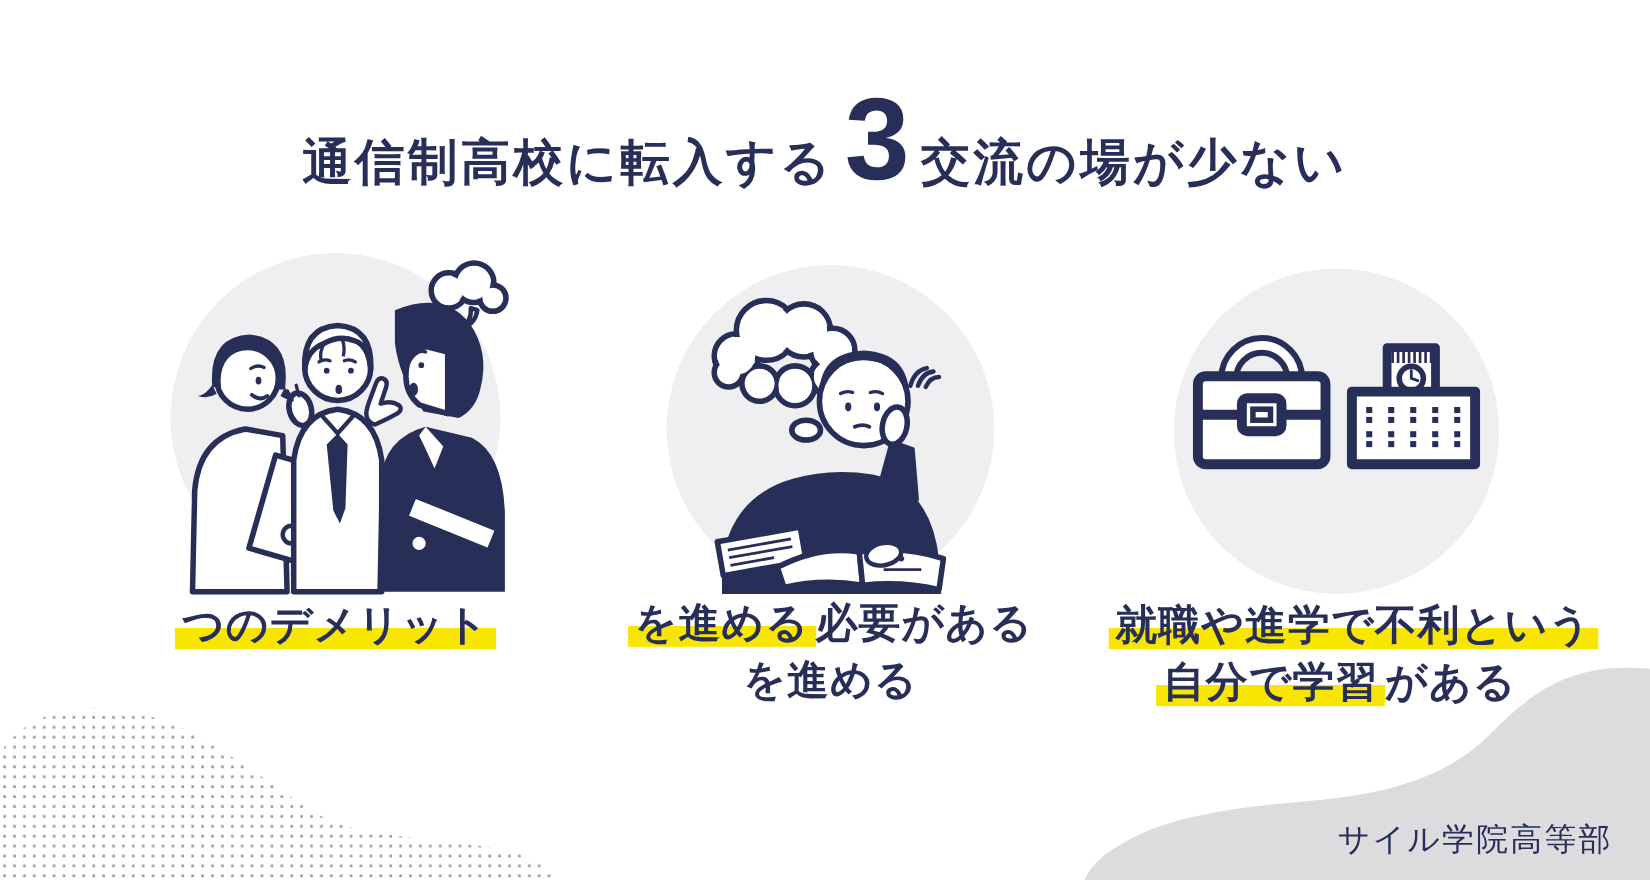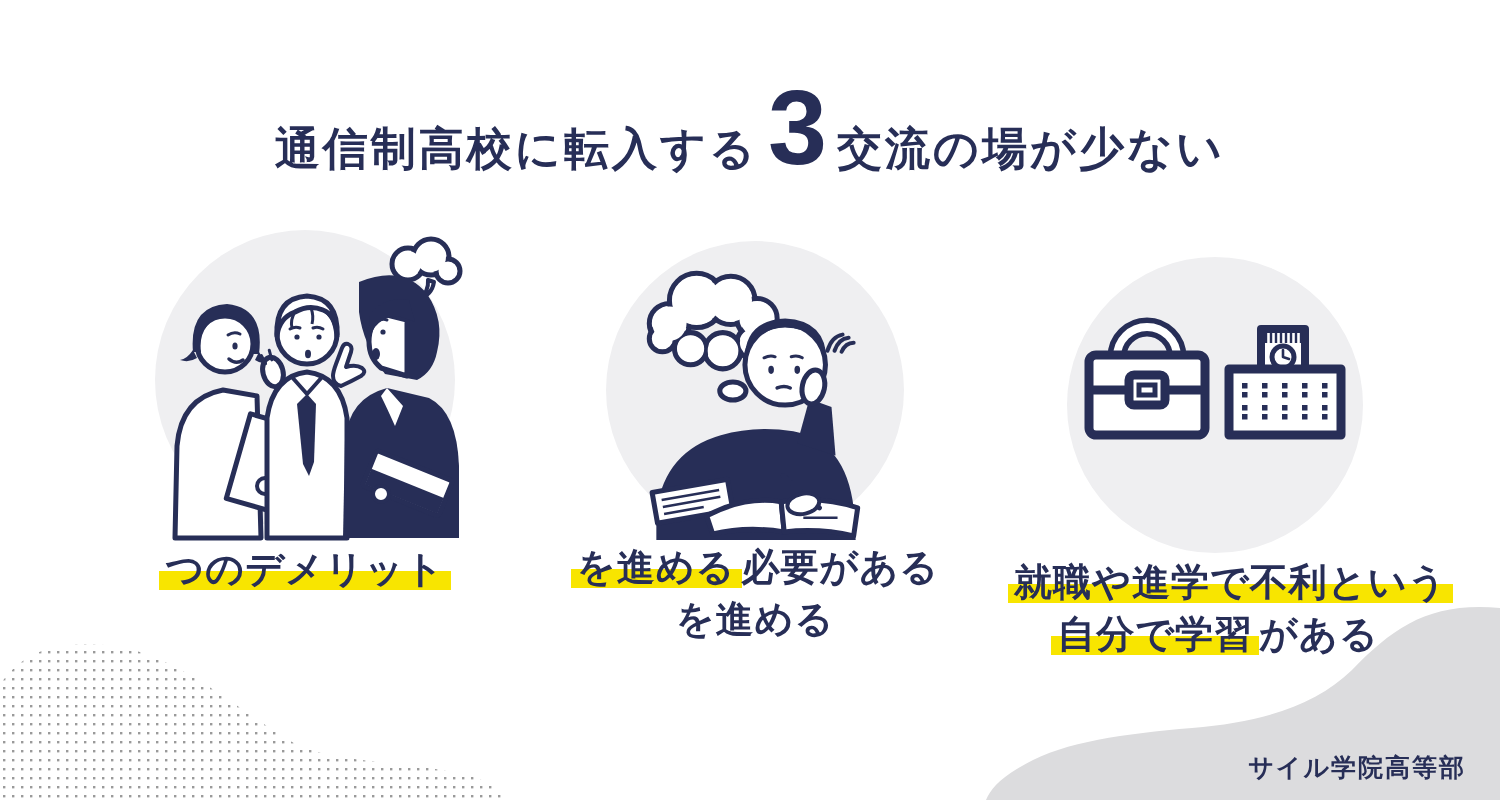--- a/index.html
+++ b/index.html
@@ -20,21 +20,21 @@
     display:flex;align-items:baseline;justify-content:center;
     color:var(--navy,#272e57);font-weight:bold;white-space:nowrap;
   }
   .t-n{font-size:45px;letter-spacing:3px;line-height:1;}
   .t-b{font-size:106px;letter-spacing:0;margin:0 10px;line-height:1;}
 
   
   .col{position:absolute;text-align:center;}
   .col1{left:100px;top:224px;width:410px;}
   .col2{left:553px;top:238px;width:404px;}
-  .col3{left:1008px;top:255px;width:414px;}
+  .col3{left:1008px;top:242px;width:414px;}
   .col svg.illus{display:block;margin:0 auto;}
 
   .caption{
     margin-top:2px;
     color:var(--navy,#272e57);
     font-size:38px;font-weight:bold;line-height:1.36;letter-spacing:1px;
     white-space:nowrap;
   }
   .cap-line{display:block;}
   .hl{
@@ -42,21 +42,21 @@
     padding:0 6px;
   }
 
   
   .dots-blob{position:absolute;left:0;bottom:0;}
   .wave-blob{position:absolute;right:0;bottom:0;}
 
   
   .footer-brand{
     position:absolute;right:34px;bottom:16px;
-    color:var(--navy,#272e57);font-size:25px;font-weight:bold;letter-spacing:2px;
+    color:var(--navy,#272e57);font-size:29px;font-weight:normal;letter-spacing:2px;
     z-index:5;
   }
 
   
   .ink{stroke:var(--navy,#272e57);}
   .ink-f{fill:var(--navy,#272e57);}
 </style>
 </head>
 <body>
 

